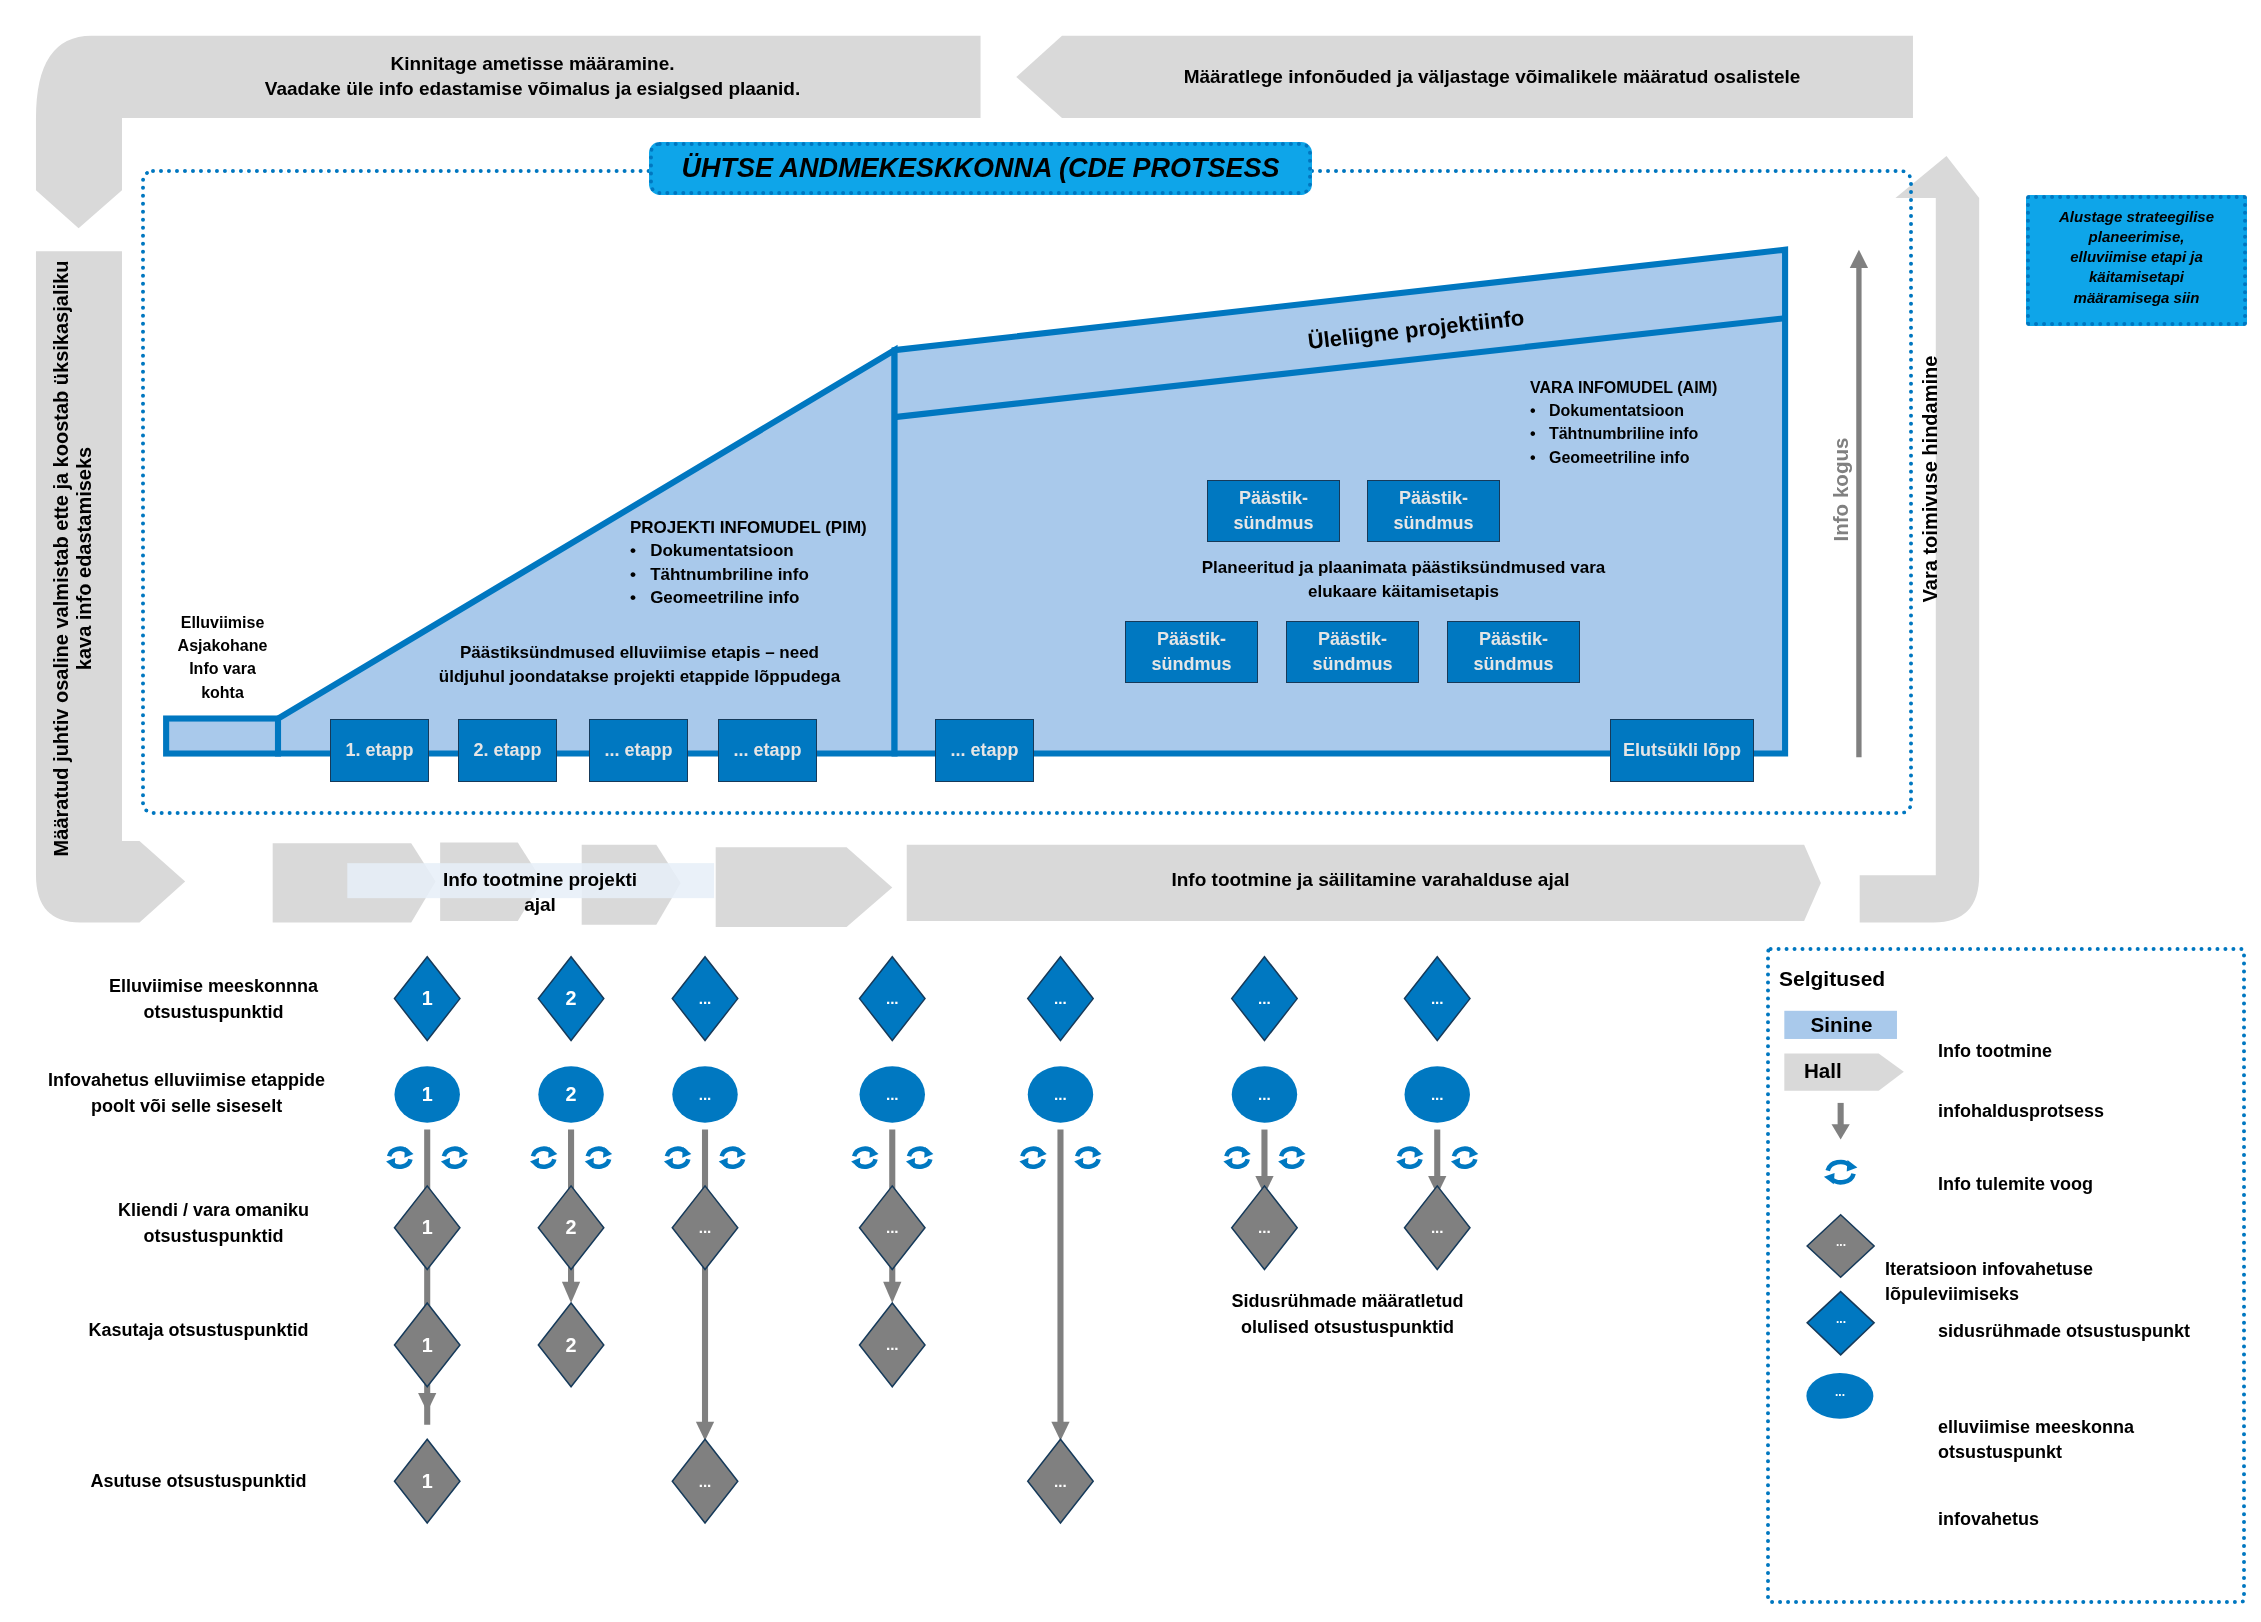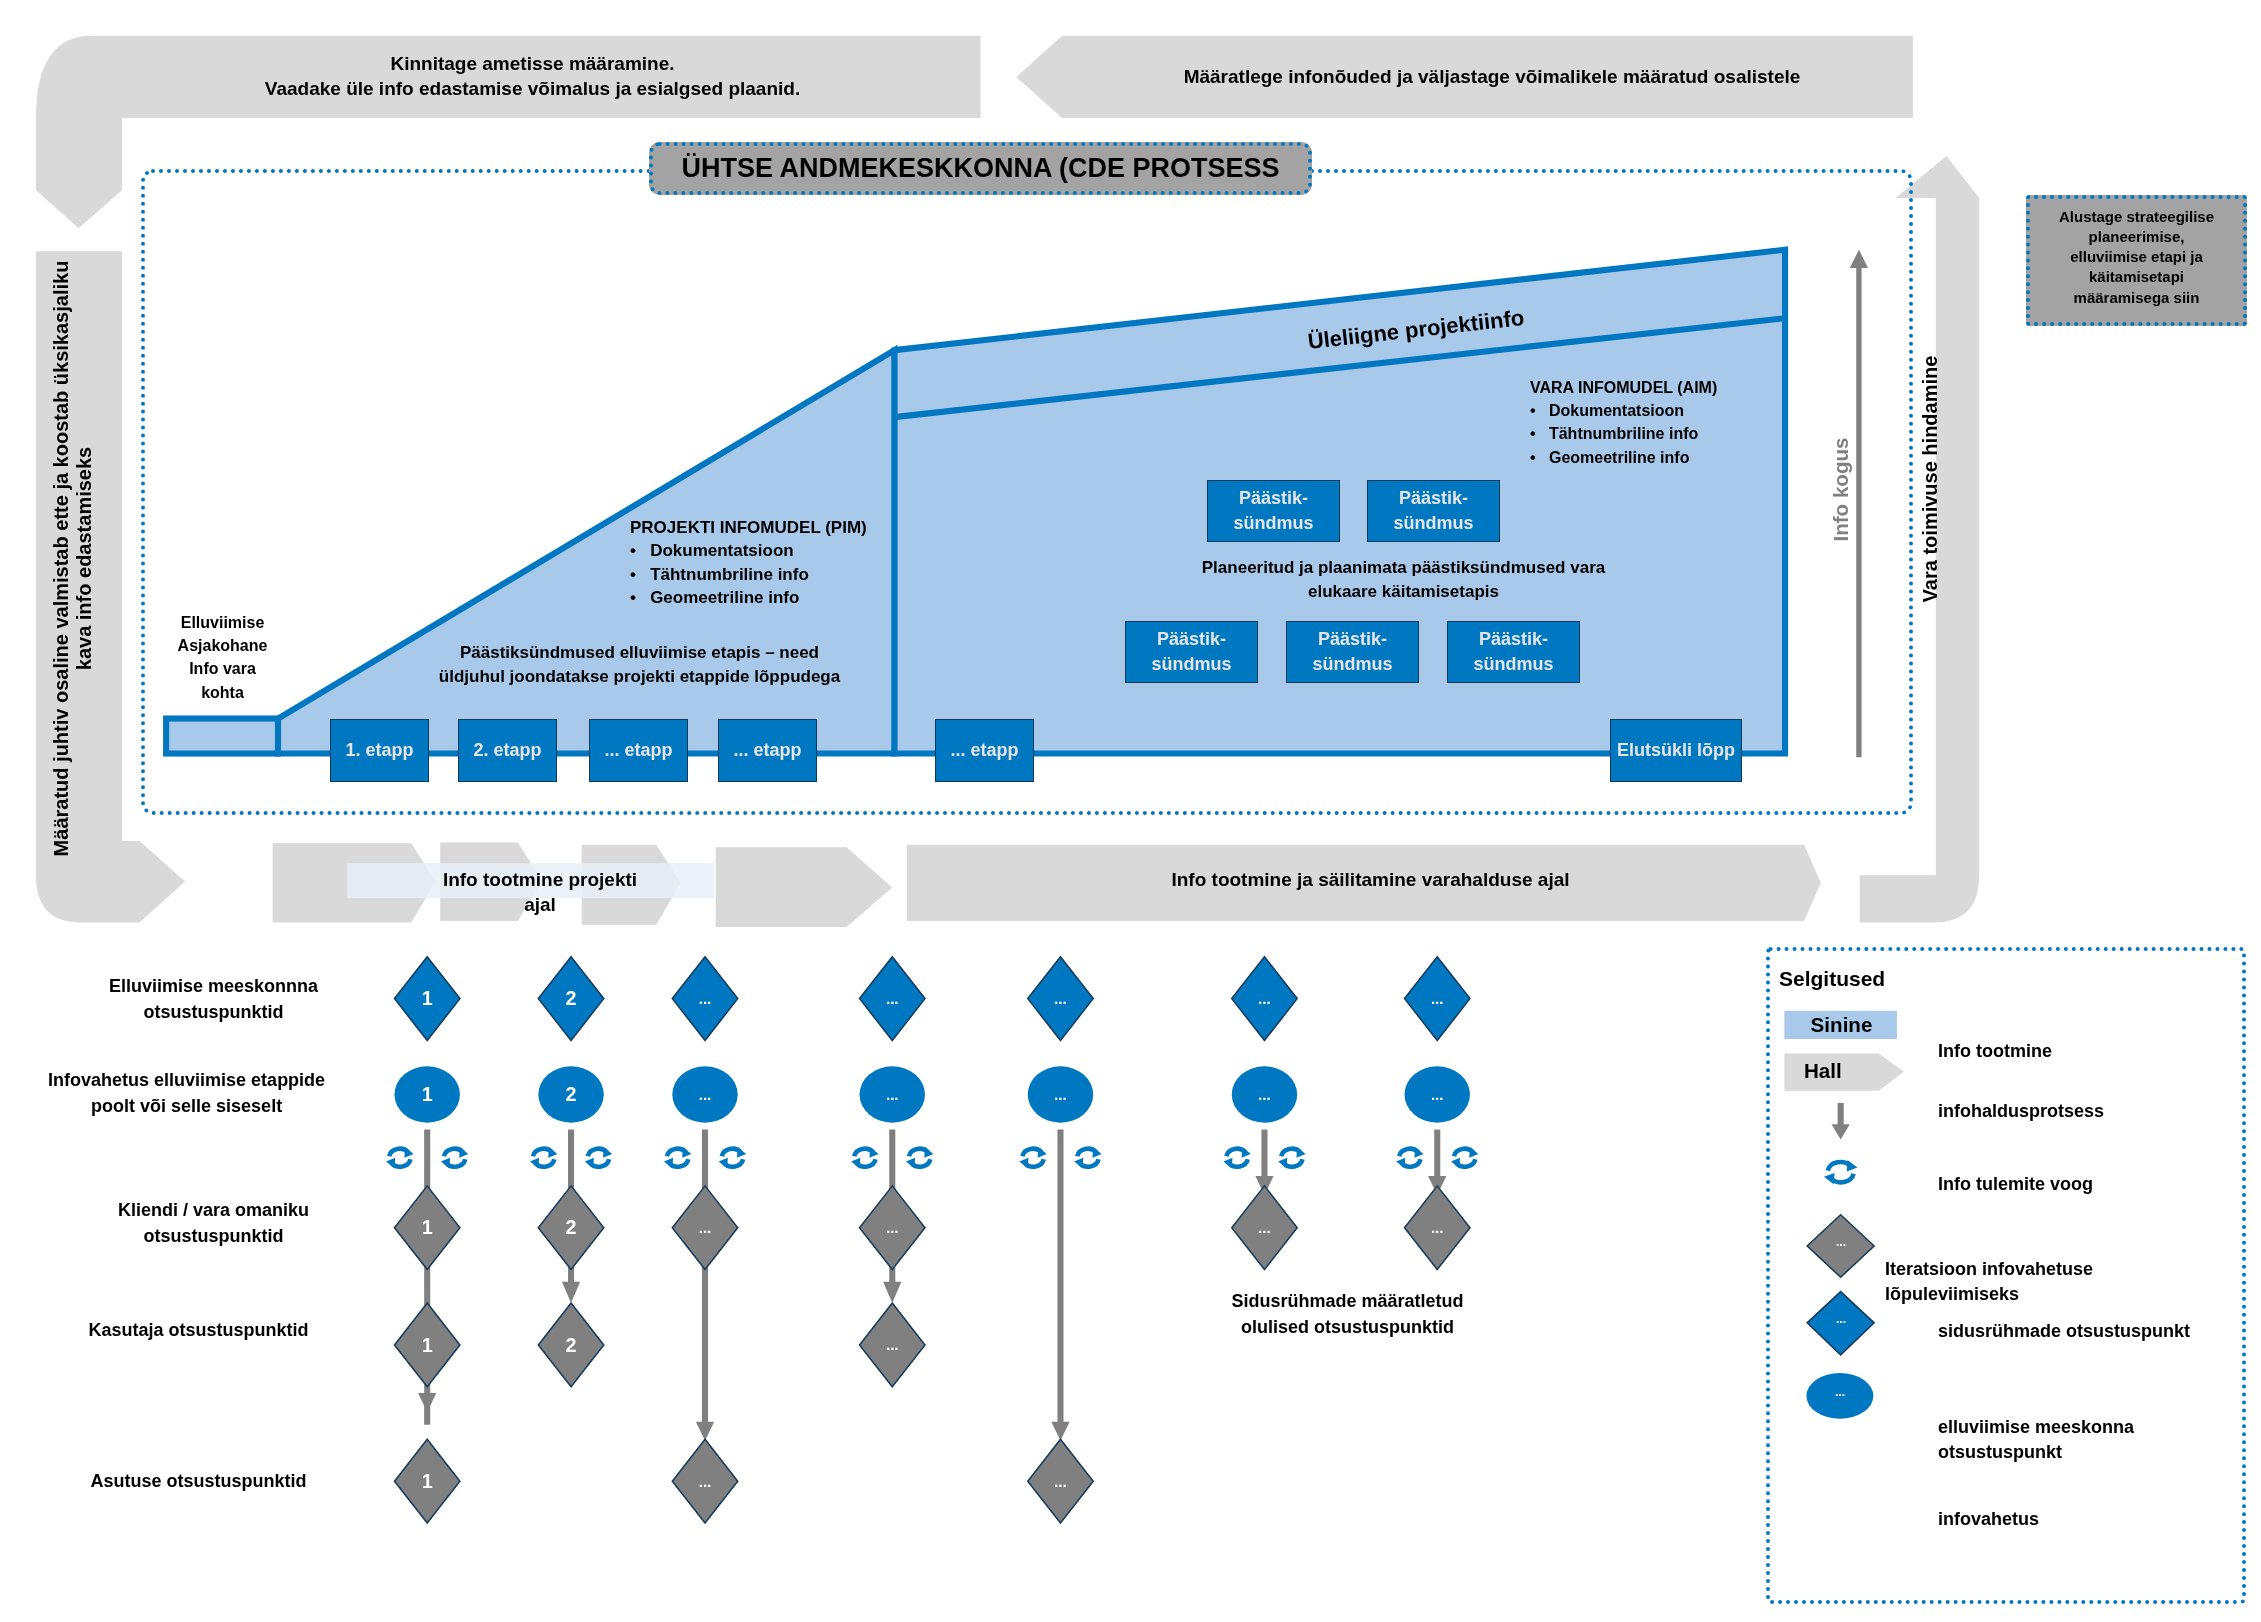--- a/index.html
+++ b/index.html
@@ -5,21 +5,21 @@
   html, body { margin: 0; padding: 0; background: #ffffff; }
   body { width: 2261px; height: 1622px; position: relative; overflow: hidden;
          font-family: "Liberation Sans", sans-serif; color: #000; }
   svg { position: absolute; left: 0; top: 0; }
   .t { position: absolute; font-weight: bold; text-align: center; line-height: 1.3; }
   .gray { fill: #d9d9d9; }
   .blue-fill { fill: #a9c9eb; }
   .box { position: absolute; background: #0078c1; border: 1.5px solid #163a5a; color: #e5e5e5;
          font-weight: bold; display: flex; align-items: center; justify-content: center;
          text-align: center; font-size: 18px; line-height: 1.4; box-sizing: border-box; }
-  .dotted { position: absolute; border: 4.6px dotted #0077c0; border-radius: 10.7px; box-sizing: border-box; background: #a3a3a3; }
+  .dotted { position: absolute; border: 4.6px dotted #0077c0; border-radius: 10.7px; box-sizing: border-box; background: #0ea5e9; font-style: italic; }
   .label { position: absolute; font-weight: bold; font-size: 18px; text-align: center; line-height: 1.45; }
   .legend-text { position: absolute; font-weight: bold; font-size: 18px; line-height: 1.4; }
   .vtext { position: absolute; font-weight: bold; white-space: nowrap; transform-origin: center center; text-align: center; }
 </style>
 </head>
 <body>
 
 <svg width="2261" height="1622" viewBox="0 0 2970 2131">
 
   <path class="gray" d="M47 155 Q47 47 120 47 L1288 47 L1288 155 L160 155 L160 250 L103 300 L47 250 Z"></path>
@@ -159,21 +159,21 @@
       <div>Päästik-</div>
       <div>sündmus</div>
     </div>
   </div>
 
 <div class="box" style="left:330px; top:719px; width:99px; height:63px;">1. etapp</div>
 <div class="box" style="left:458px; top:719px; width:99px; height:63px;">2. etapp</div>
 <div class="box" style="left:589px; top:719px; width:99px; height:63px;">... etapp</div>
 <div class="box" style="left:718px; top:719px; width:99px; height:63px;">... etapp</div>
 <div class="box" style="left:935px; top:719px; width:99px; height:63px;">... etapp</div>
-<div class="box" style="left:1610px; top:719px; width:132px; height:63px;">Elutsükli lõpp</div>
+<div class="box" style="left:1610px; top:719px; width:144px; height:63px;">Elutsükli lõpp</div>
 
 <div class="vtext" style="left:1778px; top:476px; width:129px; height:27px; font-size:20.6px; color:#808080; transform: rotate(-90deg);">Info kogus</div>
 
 <div class="label" style="left:61px; top:973px; width:305px;">
   <div>Elluviimise meeskonnna</div>
     <div>otsustuspunktid</div>
 </div>
 <div class="label" style="left:7.6px; top:1067px; width:358px;">
   <div>Infovahetus elluviimise etappide</div>
     <div>poolt või selle siseselt</div>

